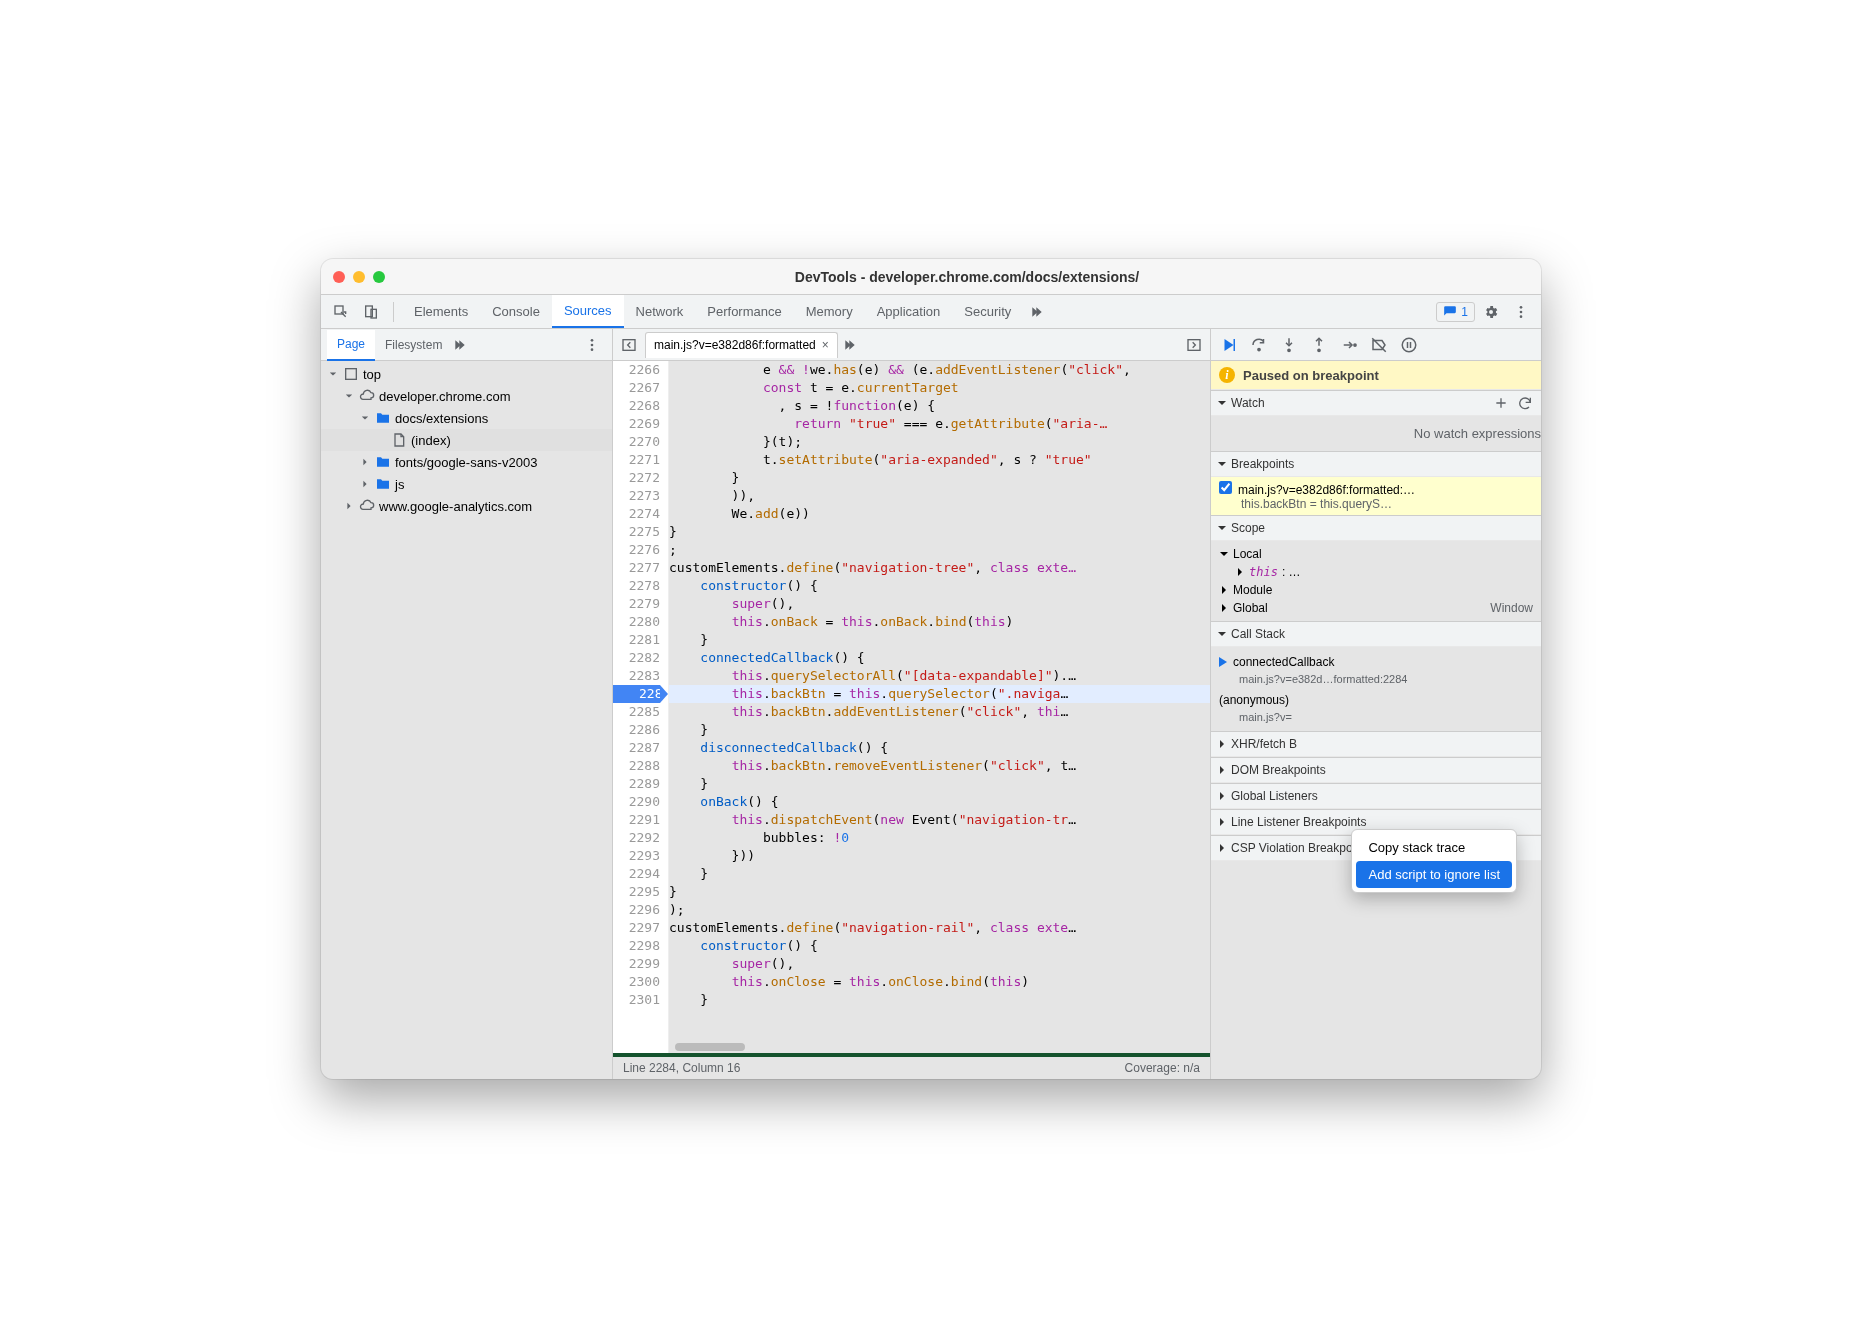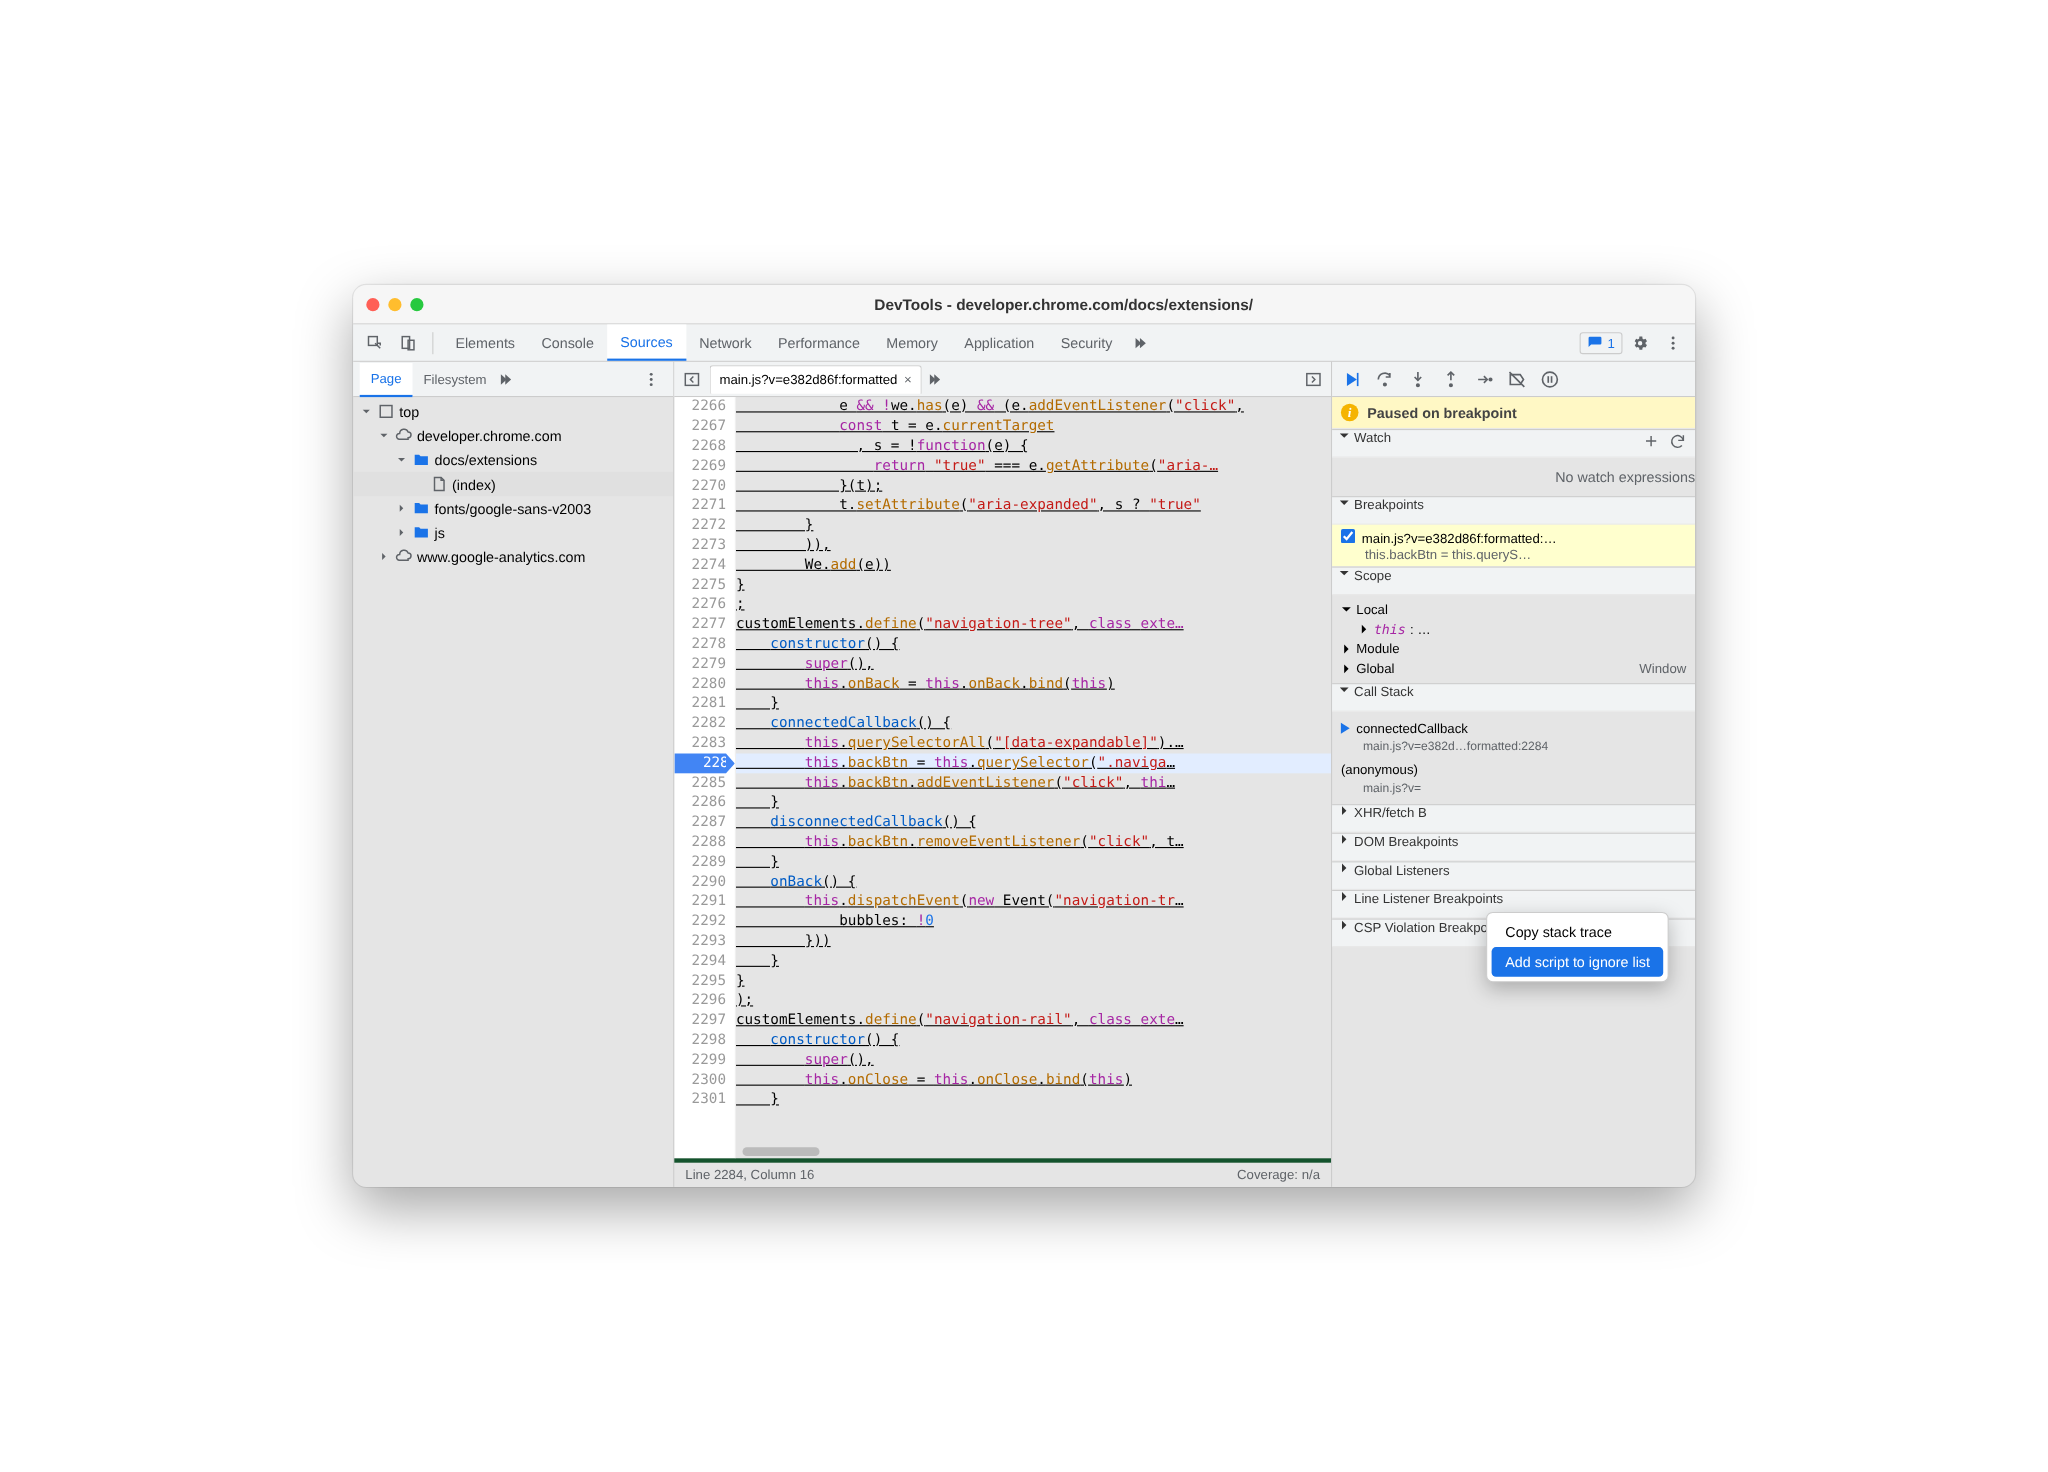--- a/index.html
+++ b/index.html
@@ -81,41 +81,41 @@
   .folder-ic { color:#1a73e8; }
   .cloud-ic { color:#5f6368; }
   .page-ic { color:#5f6368; }
   
   .center { flex:1; display:flex; flex-direction:column; border-right:1px solid #ccc; min-width:0; }
   .editor-tabs { height:32px; display:flex; align-items:center; padding:0 4px; border-bottom:1px solid #ccc; background:#f1f3f4; gap:4px; }
   .etab { display:flex; align-items:center; gap:6px; padding:0 8px; height:26px; background:#fff; border:1px solid #ccc; border-bottom:none; border-radius:3px 3px 0 0; font-size:12px; max-width:300px; }
   .etab .close-x { font-size:12px; color:#5f6368; cursor:pointer; }
   .editor-body { flex:1; display:flex; overflow:hidden; font-family: Menlo, Consolas, monospace; font-size:13px; line-height:18px; position:relative; }
   .gutter { width:56px; background:#fff; color:#999; text-align:right; padding:0 8px 0 0; border-right:1px solid #eee; overflow:hidden; }
-  .code { flex:1; overflow:hidden; white-space:pre; color:#000; position:relative;text-decoration:underline; }
+  .code { flex:1; overflow:hidden; white-space:pre; color:#000; position:relative; }
   .gline, .cline { height:18px; }
   .gline.bp { background:#4285f4; color:#fff; position:relative;padding-left:26px; }
   .gline.bp::after { content:""; position:absolute; right:-8px; top:0; border-top:9px solid transparent; border-bottom:9px solid transparent; border-left:8px solid #4285f4; }
   .cline.bp { background:#e2edff; }
   .tok-kw { color:#a626a4; }
   .tok-str { color:#c41a16; }
   .tok-num { color:#1a73e8; }
   .tok-prop { color:#b36b00; }
   .tok-fn { color:#005cc5; }
   .status { height:26px; border-top:4px solid #14532d; display:flex; align-items:center; padding:0 10px; font-size:12px; color:#5f6368; }
   .status .r { margin-left:auto; }
   .code-scroll { position:absolute; bottom:2px; left:62px; width:70px; height:8px; background:#bbb; border-radius:4px; }
   
   .right { width: 330px; display:flex; flex-direction:column; font-size:13px; }
   .debug-toolbar { height:32px; display:flex; align-items:center; padding:0 4px; gap:2px; border-bottom:1px solid #ccc; background:#f1f3f4; }
   .debug-toolbar .icon-btn svg { width:18px;height:18px; }
   .resume { color:#1a73e8; }
   .paused-banner { background:#fff8c5; padding:6px 8px; display:flex; align-items:center; gap:8px; border-bottom:1px solid #e8e8e8; font-weight:600; color:#444; }
   .info-ic { width:16px;height:16px;border-radius:50%;background:#f5b400;color:#fff;display:flex;align-items:center;justify-content:center;font-family:serif;font-style:italic;font-weight:bold;font-size:12px; }
-  .section-hdr { display:flex; align-items:flex-start; gap:4px; height:26px; padding:0 6px; background:#f1f3f4; border-top:1px solid #ccc; border-bottom:1px solid #e8e8e8; cursor:pointer; font-size:12px; color:#333; }
+  .section-hdr { display:flex; align-items:center; gap:4px; height:26px; padding:0 6px; background:#f1f3f4; border-top:1px solid #ccc; border-bottom:1px solid #e8e8e8; cursor:pointer; font-size:12px; color:#333; }
   .section-hdr .sp { flex:1; }
   .section-body { padding:4px 0; }
   .watch-empty { text-align:right; color:#5f6368; padding:6px 0; }
   .bp-item { background:#ffffce; padding:4px 8px; font-size:12px; }
   .bp-item .bp-chk { accent-color:#1a73e8; margin-right:6px; }
   .bp-item .bp-src { color:#5f6368; padding-left:22px; }
   .scope-row, .cs-row { display:flex; align-items:center; padding:2px 8px; gap:4px; font-size:12px; }
   .scope-row .val { margin-left:auto; color:#5f6368; }
   .cs-row { flex-direction:column; align-items:flex-start; padding:4px 8px; }
   .cs-row .fn { display:flex;align-items:center;gap:6px; }

